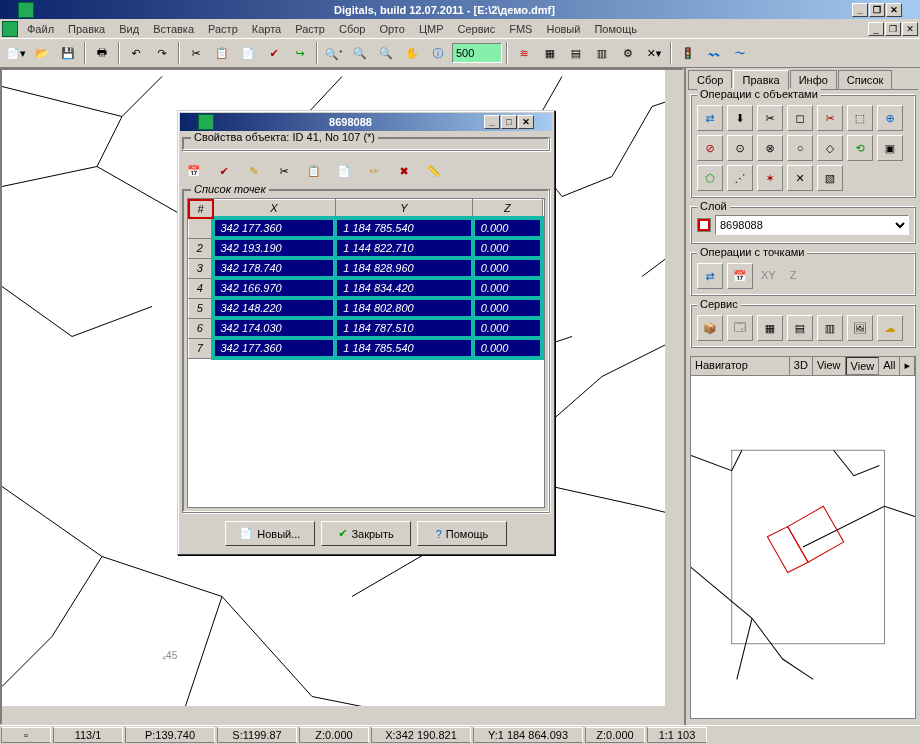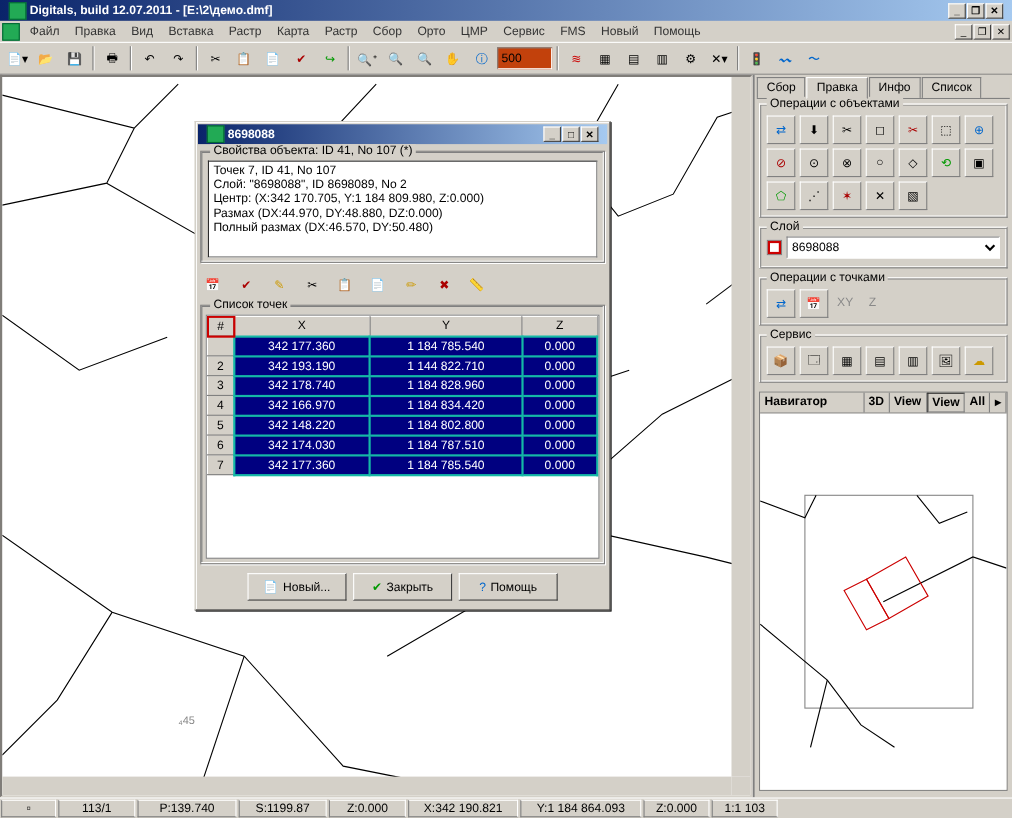--- a/index.html
+++ b/index.html
@@ -1,32 +1,32 @@
 <!DOCTYPE html>
 <html><head>
 <meta charset="utf-8">
 <style>
 * { box-sizing: border-box; margin: 0; padding: 0; font-family: Tahoma, sans-serif; font-size: 11px; }
 body { background: #d4d0c8; width: 920px; height: 744px; overflow: hidden; position: relative; }
 
-.titlebar { background: linear-gradient(to right, #0a246a, #a6caf0); height: 19px; display: flex; align-items: center; padding: 0 8px; color: #fff; font-weight: bold; }
+.titlebar { background: linear-gradient(to right, #0a246a, #a6caf0); height: 19px; display: flex; align-items: center; padding: 0 18px; color: #fff; font-weight: bold; text-align: center; }
 .titlebar .title-icon { width: 16px; height: 16px; margin-right: 3px; background: #2a5; border: 1px solid #063; }
 .titlebar .title-text { flex: 1; }
 .win-btns { display: flex; gap: 1px; }
 .win-btn { width: 16px; height: 14px; background: #d4d0c8; border: 1px solid #fff; border-right-color: #404040; border-bottom-color: #404040; display: flex; align-items: center; justify-content: center; font-family: Marlett, Arial; font-size: 9px; color: #000; cursor: default; }
 
 .menubar { background: #d4d0c8; height: 19px; display: flex; align-items: center; padding: 0 2px; }
 .menubar .menu-item { padding: 2px 7px; cursor: default; color: #333; }
 .menubar .menu-icon { width: 16px; height: 16px; background: #2a5; border: 1px solid #063; margin-right: 2px; }
 .menubar .mdi-btns { margin-left: auto; display: flex; gap: 1px; }
 
 .toolbar { background: #d4d0c8; height: 30px; border-top: 1px solid #fff; border-bottom: 1px solid #808080; display: flex; align-items: center; padding: 0 4px; gap: 2px; }
 .tool-btn { width: 24px; height: 24px; border: 1px solid transparent; display: flex; align-items: center; justify-content: center; cursor: default; }
 .tool-sep { width: 2px; height: 22px; border-left: 1px solid #808080; border-right: 1px solid #fff; margin: 0 2px; }
-.tool-input { width: 50px; height: 20px; border: 1px solid #808080; border-right-color: #fff; border-bottom-color: #fff; background: #c2410c; padding: 0 3px; }
+.tool-input { width: 50px; height: 20px; border: 1px solid #808080; border-right-color: #fff; border-bottom-color: #fff; background: #86efac; padding: 0 3px; }
 
 .workspace { position: absolute; top: 68px; left: 0; right: 0; bottom: 19px; display: flex; }
 .canvas-area { flex: 1; background: #fff; position: relative; border: 2px inset #d4d0c8; overflow: hidden; }
 .canvas-area svg { width: 100%; height: 100%; }
 .right-panel { width: 236px; background: #d4d0c8; border-left: 2px solid #808080; display: flex; flex-direction: column; padding: 2px; }
 
 .tabs { display: flex; border-bottom: 1px solid #808080; background: #d4d0c8; }
 .tab { padding: 3px 8px; border: 1px solid #808080; border-bottom: none; background: #d4d0c8; cursor: default; margin-right: 1px; position: relative; }
 .tab.active { background: #d4d0c8; border-bottom: 1px solid #d4d0c8; margin-bottom: -1px; z-index: 1; border-top-color: #fff; border-left-color: #fff; }
 
@@ -35,44 +35,44 @@
 .icon-row { display: flex; flex-wrap: wrap; gap: 4px; padding: 6px 2px 2px; }
 .icon-btn { width: 26px; height: 26px; border: 1px solid #808080; border-top-color: #fff; border-left-color: #fff; display: flex; align-items: center; justify-content: center; background: #d4d0c8; cursor: default; }
 
 .layer-select { display: flex; align-items: center; padding: 4px 2px; }
 .layer-select .swatch { width: 14px; height: 14px; background: #fff; border: 1px solid #808080; display: flex; align-items: center; justify-content: center; margin-right: 4px; }
 .layer-select .swatch::after { content: ''; width: 8px; height: 8px; border: 2px solid #c00; }
 .layer-select select { flex: 1; height: 20px; border: 1px solid #808080; border-right-color: #fff; border-bottom-color: #fff; background: #fff; }
 
 .nav-box { flex: 1; margin: 4px 2px; border: 1px solid #808080; display: flex; flex-direction: column; }
 .nav-header { display: flex; background: #d4d0c8; border-bottom: 1px solid #808080; font-size: 10px; }
-.nav-header span { padding: 2px 4px; border-right: 1px solid #808080; font-weight: bold; }
+.nav-header span { padding: 2px 4px; border-right: 1px solid #808080; }
 .nav-header span.active { border: 1px inset #808080; }
 .nav-canvas { flex: 1; background: #fff; position: relative; }
 
 .statusbar { position: absolute; bottom: 0; left: 0; right: 0; height: 19px; background: #d4d0c8; border-top: 1px solid #fff; display: flex; }
 .status-cell { border: 1px solid #808080; border-top-color: #fff; border-left-color: #808080; border-right-color: #fff; padding: 1px 6px; margin: 1px; min-width: 50px; text-align: center; font-size: 11px; }
 
 
 .dialog { position: absolute; left: 177px; top: 110px; width: 378px; height: 445px; background: #d4d0c8; border: 1px solid #404040; border-top-color: #d4d0c8; border-left-color: #d4d0c8; box-shadow: 1px 1px 0 #000, inset 1px 1px 0 #fff; display: flex; flex-direction: column; }
 .dialog .titlebar { margin: 2px; height: 18px; }
 .dialog-body { padding: 4px; flex: 1; display: flex; flex-direction: column; }
 .props-box { border: 1px solid #808080; box-shadow: inset -1px -1px 0 #fff, inset 1px 1px 0 #808080, 1px 1px 0 #fff; padding: 8px 6px 4px; margin-bottom: 6px; position: relative; }
 .props-box .legend { position: absolute; top: -7px; left: 8px; background: #d4d0c8; padding: 0 3px; }
 .props-text { background: #fff; border: 1px inset #808080; padding: 2px 4px; font-size: 11px; line-height: 13px; height: 88px; overflow: auto; }
 .dlg-toolbar { display: flex; gap: 6px; padding: 2px 0 6px; }
 .dlg-tool { width: 24px; height: 24px; display: flex; align-items: center; justify-content: center; cursor: default; }
 
-.points-box { border: 1px solid #808080; box-shadow: inset -1px -1px 0 #fff, inset 1px 1px 0 #808080, 1px 1px 0 #fff; padding: 8px 4px 4px; position: relative; flex: 1; display: flex; flex-direction: column; }
+.points-box { border: 1px solid #808080; box-shadow: inset -1px -1px 0 #fff, inset 1px 1px 0 #808080, 1px 1px 0 #fff; padding: 8px 4px 4px; position: relative; flex: 1; display: flex; flex-direction: column; font-style: italic; }
 .points-box .legend { position: absolute; top: -7px; left: 8px; background: #d4d0c8; padding: 0 3px; }
 .grid { flex: 1; border: 1px solid #808080; background: #fff; overflow: hidden; }
 .grid table { width: 100%; border-collapse: collapse; }
 .grid th { background: #d4d0c8; border: 1px solid #808080; border-top-color: #fff; border-left-color: #fff; font-weight: normal; padding: 2px 4px; height: 18px; }
 .grid th:first-child { width: 24px; }
-.grid td { border: 2px solid #14b8a6; padding: 2px 6px; text-align: center; background: #000080; color: #fff; height: 18px; }
+.grid td { border: 4px solid #14b8a6; padding: 2px 6px; text-align: left; background: #000080; color: #fff; height: 18px; }
 .grid td.rowhdr { background: #d4d0c8; color: #000; text-align: center; border: 1px solid #808080; border-top-color: #fff; border-left-color: #fff; width: 24px; }
 .grid .hl-col { outline: 2px solid #c00; outline-offset: -1px; }
 
 .dlg-buttons { display: flex; justify-content: center; gap: 6px; padding: 8px 0 4px; }
 .dlg-btn { width: 90px; height: 25px; background: #d4d0c8; border: 1px solid #404040; border-top-color: #fff; border-left-color: #fff; display: flex; align-items: center; justify-content: center; gap: 4px; cursor: default; }
 
 .sb-vert { position: absolute; right: 0; top: 0; bottom: 17px; width: 17px; background: #d4d0c8; }
 .sb-horz { position: absolute; left: 0; right: 17px; bottom: 0; height: 17px; background: #d4d0c8; }
 .sb-corner { position: absolute; right: 0; bottom: 0; width: 17px; height: 17px; background: #d4d0c8; }
 .map-label { position: absolute; font-size: 10px; color: #888; text-align: right; }
@@ -273,27 +273,20 @@
     <div class="title-text">8698088</div>
     <div class="win-btns">
       <div class="win-btn">_</div>
       <div class="win-btn">□</div>
       <div class="win-btn">✕</div>
     </div>
   </div>
   <div class="dialog-body">
     <div class="props-box">
       <div class="legend">Свойства объекта: ID 41, No 107 (*)</div>
-      <div class="props-text">
-        <div>Точек 7, ID 41, No 107</div>
-        <div>Слой: "8698088", ID 8698089, No 2</div>
-        <div>Центр: (X:342 170.705, Y:1 184 809.980, Z:0.000)</div>
-        <div>Размах (DX:44.970, DY:48.880, DZ:0.000)</div>
-        <div>Полный размах (DX:46.570, DY:50.480)</div>
-      </div>
     </div>
 
     <div class="dlg-toolbar">
       <div class="dlg-tool">📅</div>
       <div class="dlg-tool" style="color:#a00">✔</div>
       <div class="dlg-tool" style="color:#c90">✎</div>
       <div class="dlg-tool">✂</div>
       <div class="dlg-tool">📋</div>
       <div class="dlg-tool">📄</div>
       <div class="dlg-tool" style="color:#c90">✏</div>

